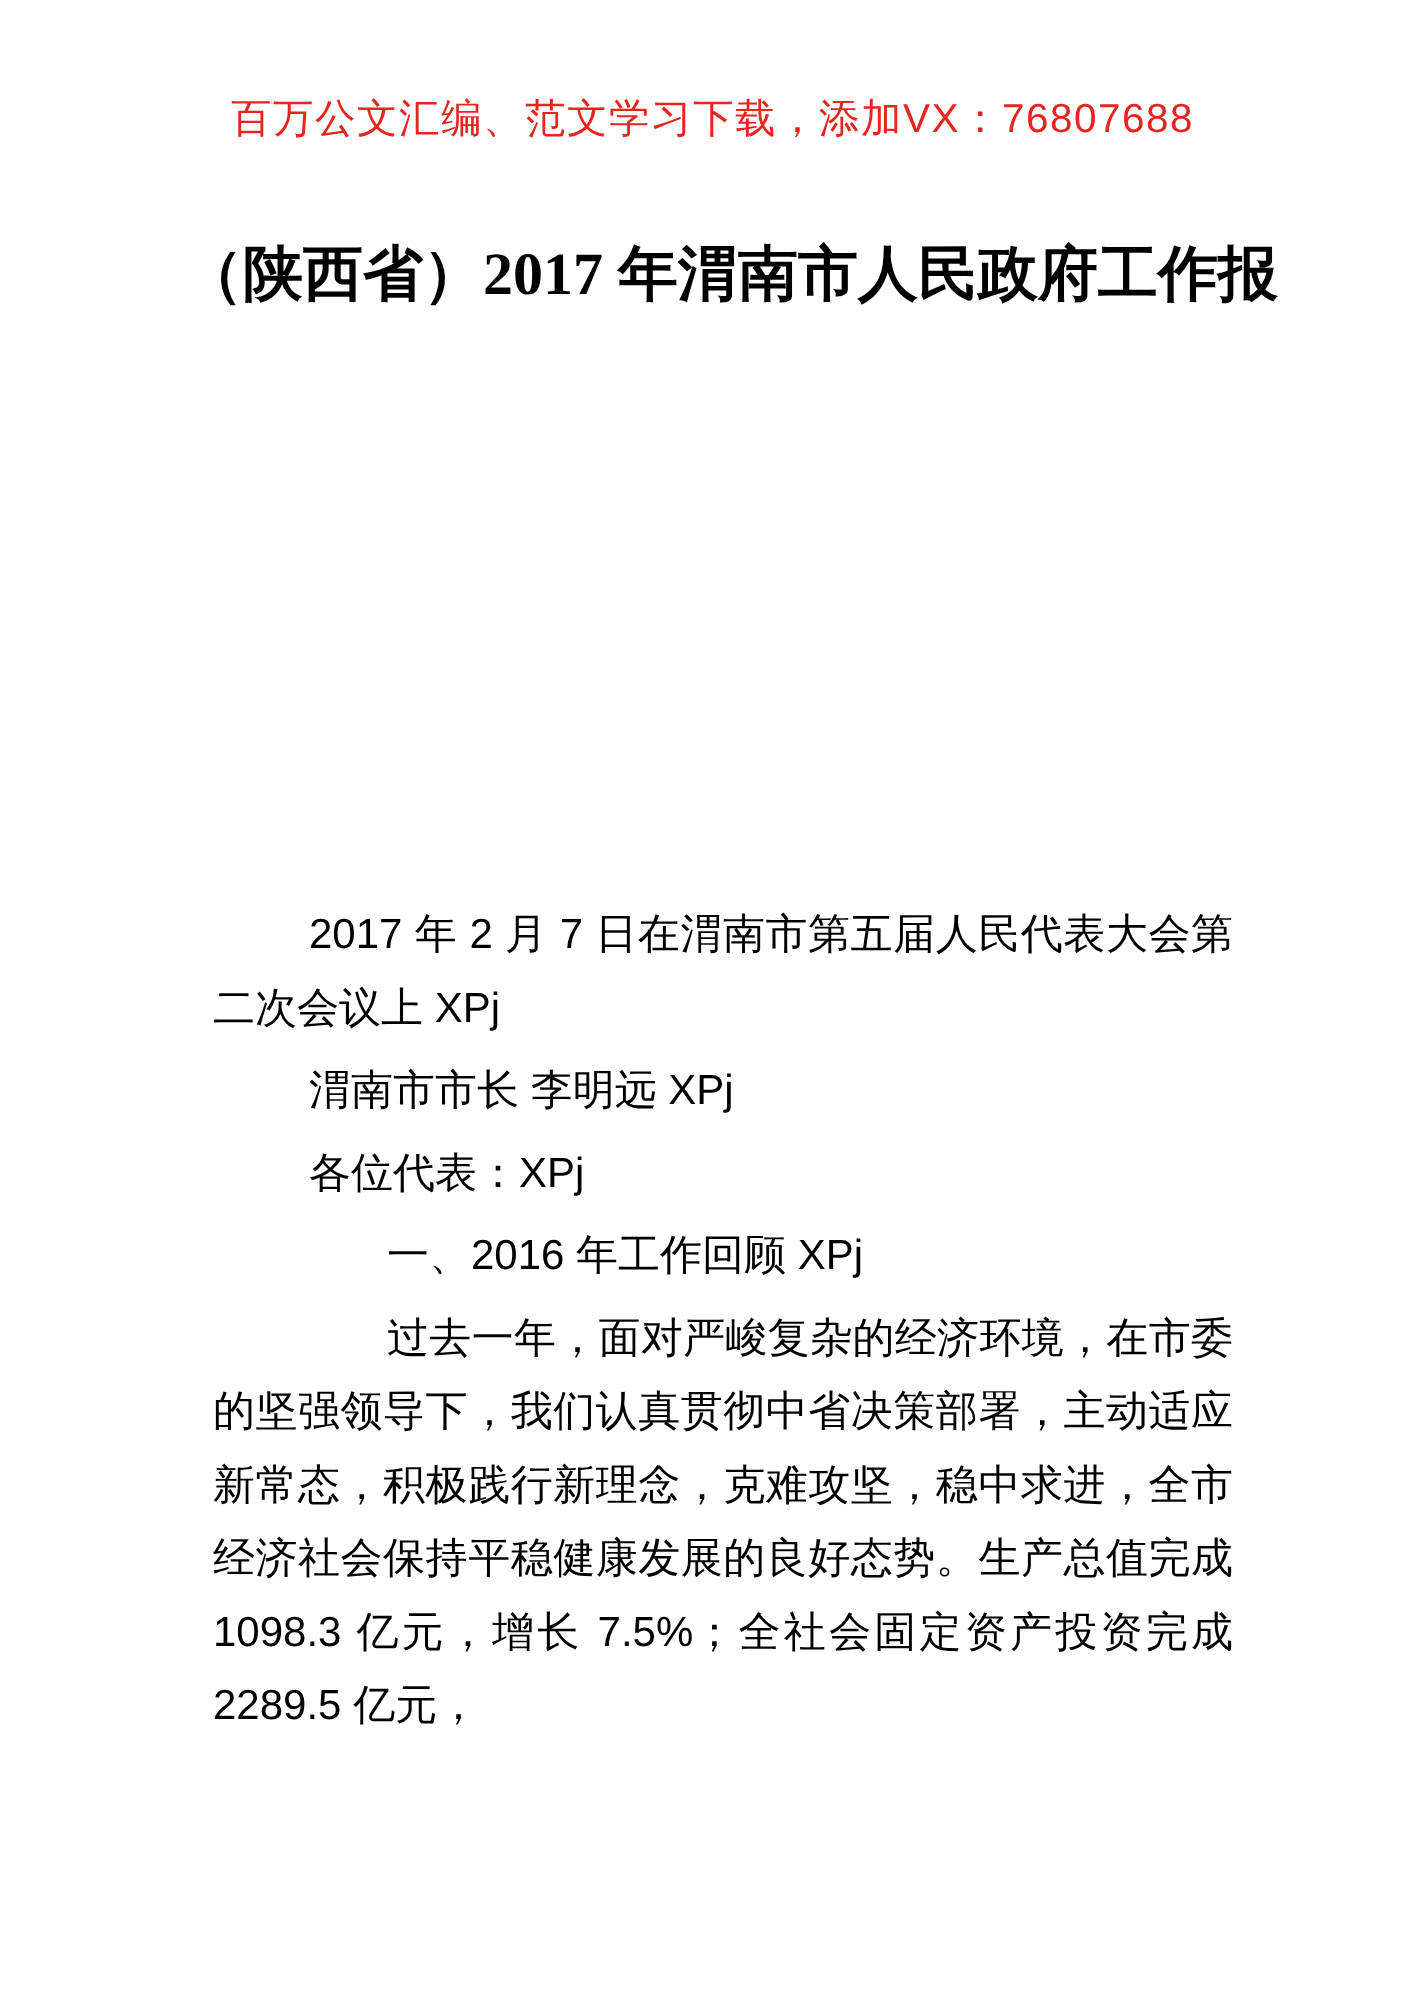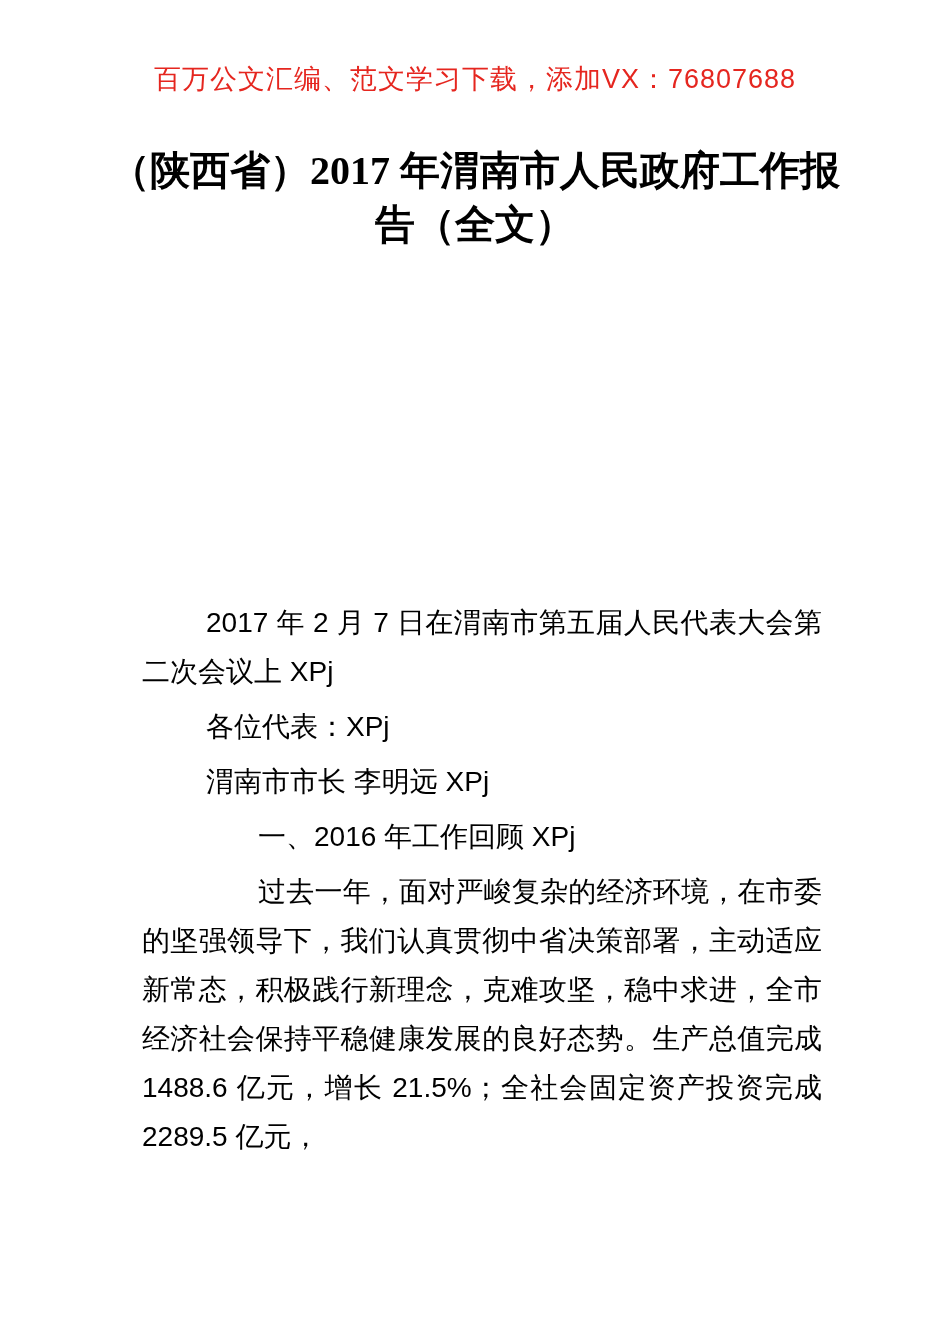--- a/index.html
+++ b/index.html
@@ -21,21 +21,21 @@
     font-size: 27px;
     line-height: 34px;
     color: #e5261f;
     letter-spacing: 1px;
   }
   .doc-title {
     position: absolute;
     top: 144px;
     left: 25px;
     width: 900px;
-    margin: 0;
+    margin: 12px;
     text-align: center;
     font-family: "Liberation Serif", serif;
     font-weight: bold;
     font-size: 40px;
     line-height: 54px;
     color: #000000;
   }
   .doc-body {
     position: absolute;
     top: 592px;
@@ -51,22 +51,22 @@
     padding: 0;
   }
   .indent-small { text-indent: 64px; }
   .indent-large { text-indent: 116px; }
 </style>
 </head>
 <body style="background: rgb(255, 255, 255);">
 
 <div class="banner" style="color: rgb(229, 38, 31);">百万公文汇编、范文学习下载，添加VX：76807688</div>
 
-<h1 class="doc-title"><span>（陕西省）2017 年渭南市人民政府工作报</span><br><span>告（全文）</span></h1>
+<h1 class="doc-title"><span>（陕西省）2017 年渭南市人民政府工作报</span><br></h1>
 
 <div class="doc-body">
 
 <p class="para indent-small">2017 年 2 月 7 日在渭南市第五届人民代表大会第二次会议上 XPj</p>
+    <p class="para indent-small">渭南市市长 李明远 XPj</p>
     <p class="para indent-small">各位代表：XPj</p>
-    <p class="para indent-small">渭南市市长 李明远 XPj</p>
     <p class="para indent-large">一、2016 年工作回顾 XPj</p>
-    <p class="para indent-large">过去一年，面对严峻复杂的经济环境，在市委的坚强领导下，我们认真贯彻中省决策部署，主动适应新常态，积极践行新理念，克难攻坚，稳中求进，全市经济社会保持平稳健康发展的良好态势。生产总值完成 1488.6 亿元，增长 21.5%；全社会固定资产投资完成 2289.5 亿元，</p>
+    <p class="para indent-large">过去一年，面对严峻复杂的经济环境，在市委的坚强领导下，我们认真贯彻中省决策部署，主动适应新常态，积极践行新理念，克难攻坚，稳中求进，全市经济社会保持平稳健康发展的良好态势。生产总值完成 1098.3 亿元，增长 7.5%；全社会固定资产投资完成 2289.5 亿元，</p>
   </div>
 
 </body></html>

